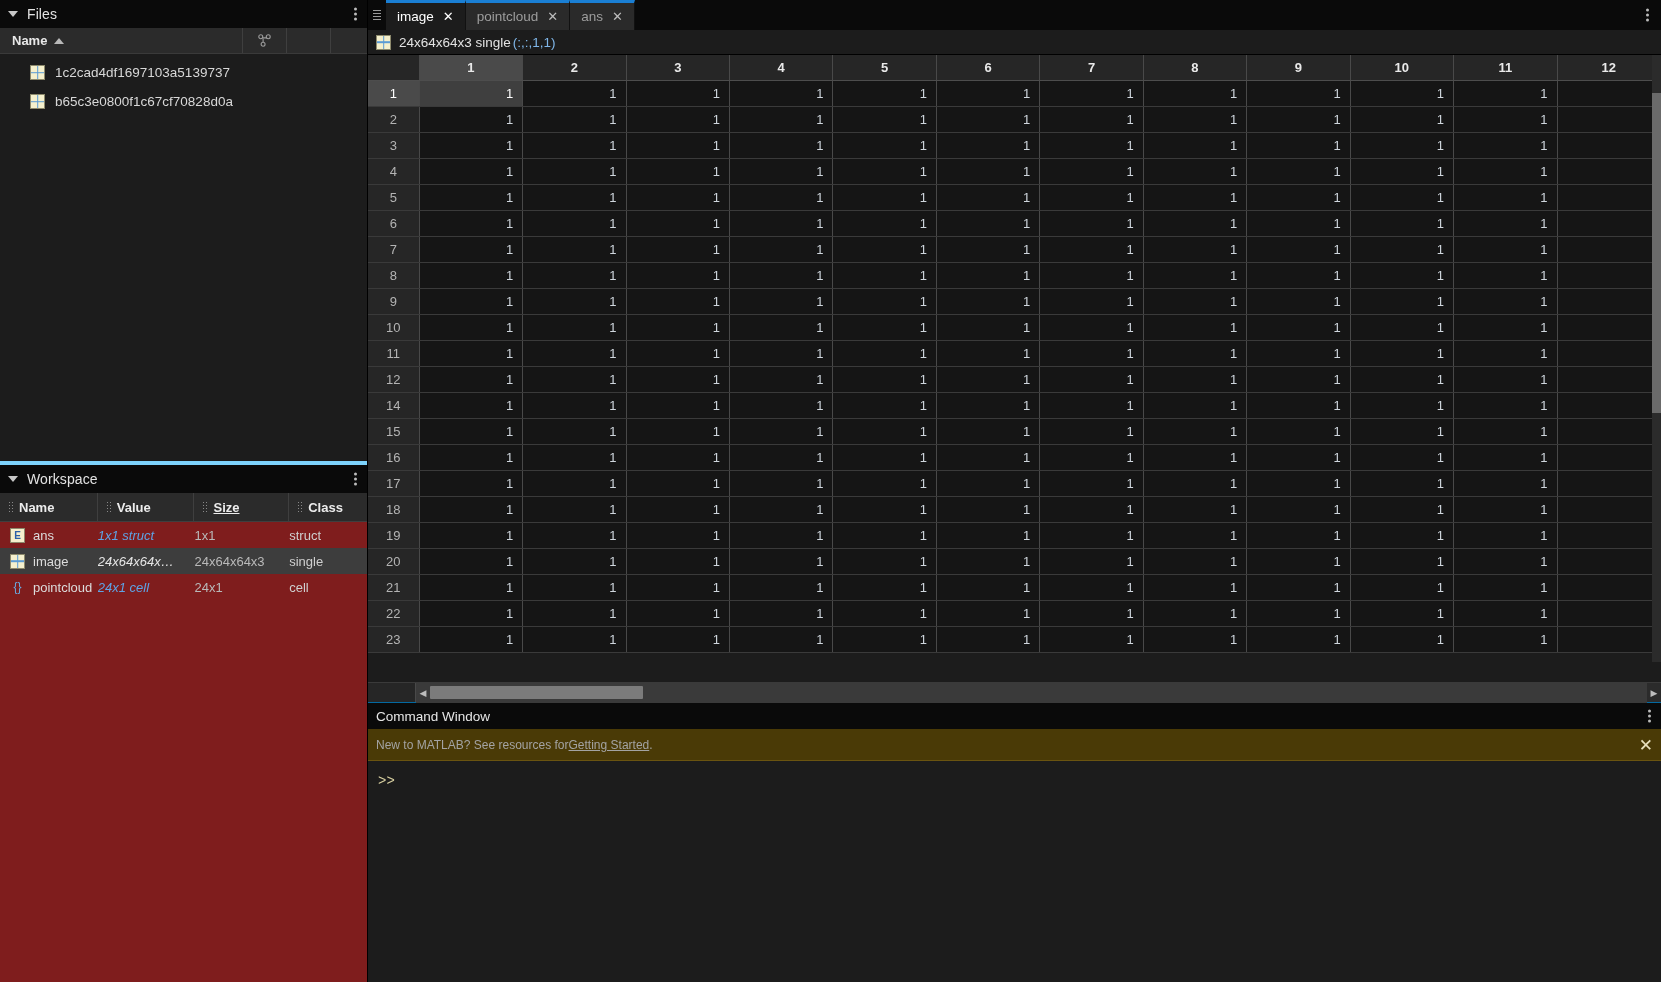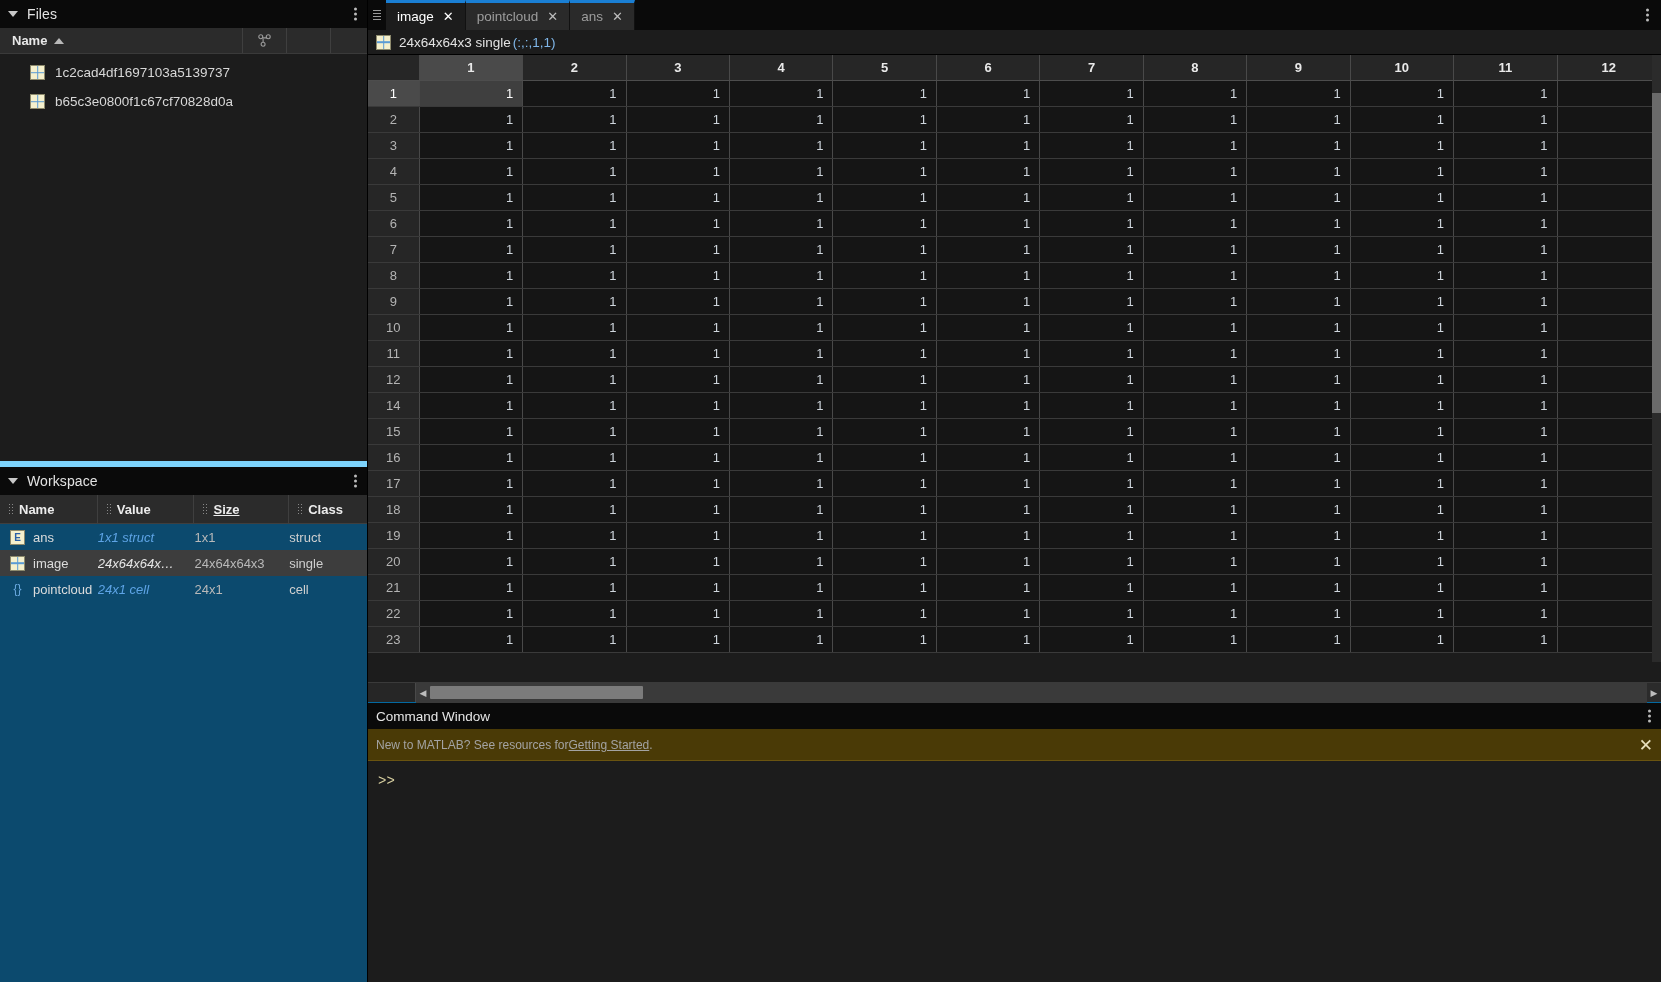--- a/index.html
+++ b/index.html
@@ -59,22 +59,22 @@
   
   .ico-struct{ width:15px;height:15px;flex:none;background:#f5f0cd;border:1px solid #8d8a6d;
                position:relative; display:flex; align-items:center; justify-content:center;
                font-size:10px; color:#2a60a8; font-weight:bold; font-family:"Liberation Sans",sans-serif;}
   
   .ico-cell{ width:15px;height:15px;flex:none;position:relative;
              display:flex;align-items:center;justify-content:center;
              font-size:12px;color:#6aa9e0;font-family:"Liberation Sans",sans-serif; }
 
   
-  .ws-panel{ flex:1 1 auto; display:flex; flex-direction:column; background:#0c4a6e;
-             border-top:6px solid #7dd3fc; }
+  .ws-panel{ flex:1 1 auto; display:flex; flex-direction:column; background:#7f1d1d;
+             border-top:4px solid #7dd3fc; }
   .ws-header{ height:29px; background:#2b2b2b; display:flex; align-items:stretch;
               border-bottom:1px solid #3f3f3f; flex:none; }
   .ws-col{ display:flex; align-items:center; gap:6px; padding-left:8px;
            border-right:1px solid #3f3f3f; font-weight:bold; font-size:13px; color:#ececec; }
   .ws-col.c-name{ width:98px; }
   .ws-col.c-value{ width:97px; }
   .ws-col.c-size{ width:95px;text-decoration:underline; }
   .ws-col.c-class{ width:78px; border-right:none; }
   .grip{ width:5px;height:12px; flex:none;
          background-image:radial-gradient(#9a9a9a 40%, transparent 41%);

